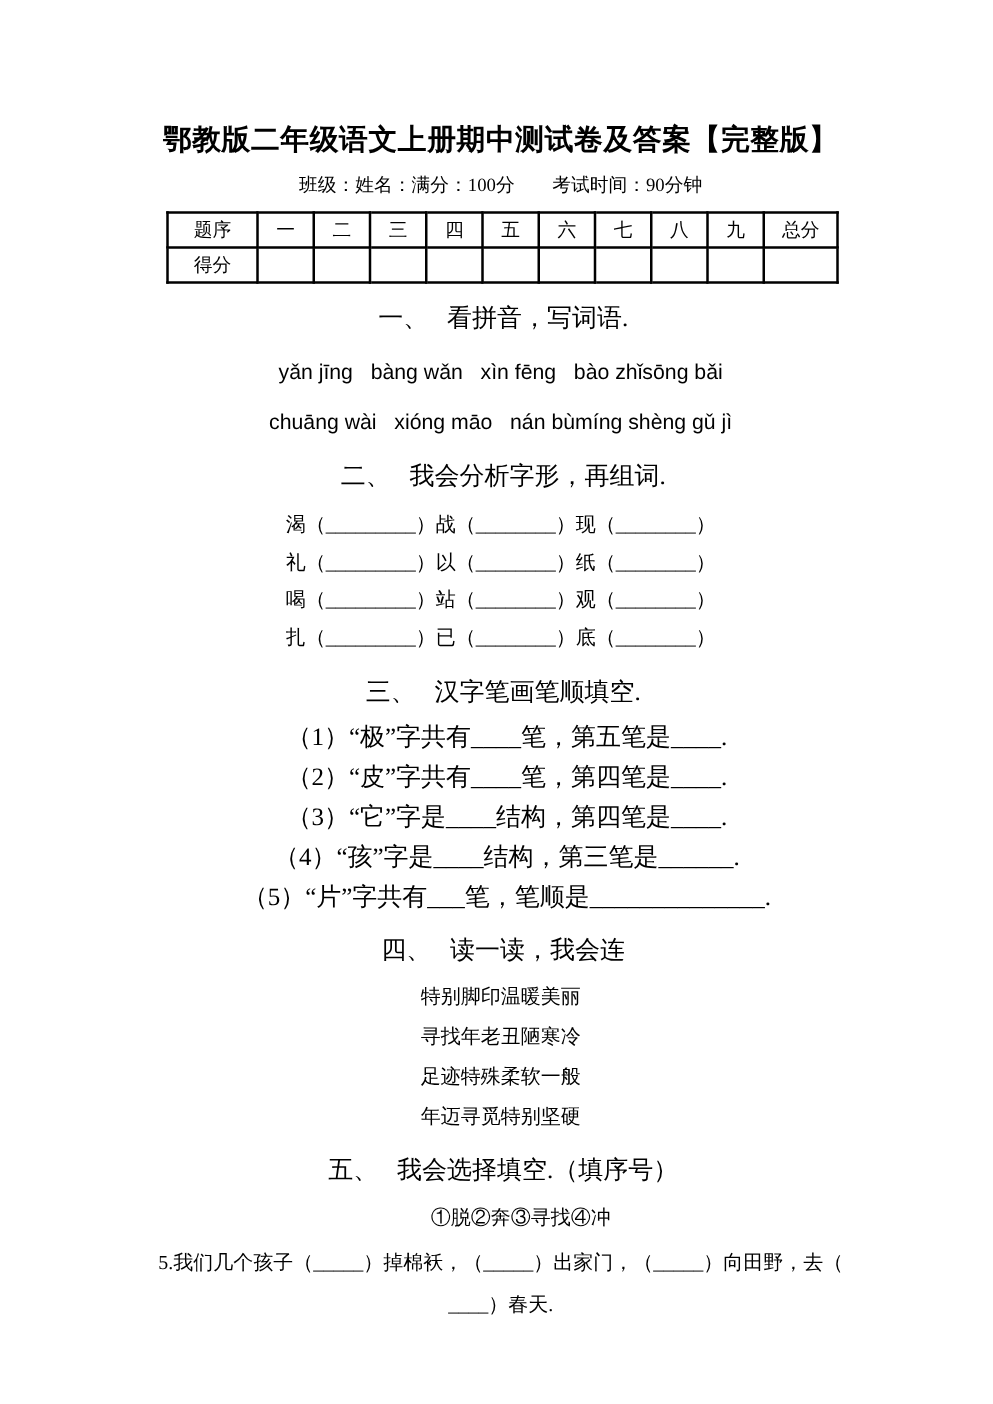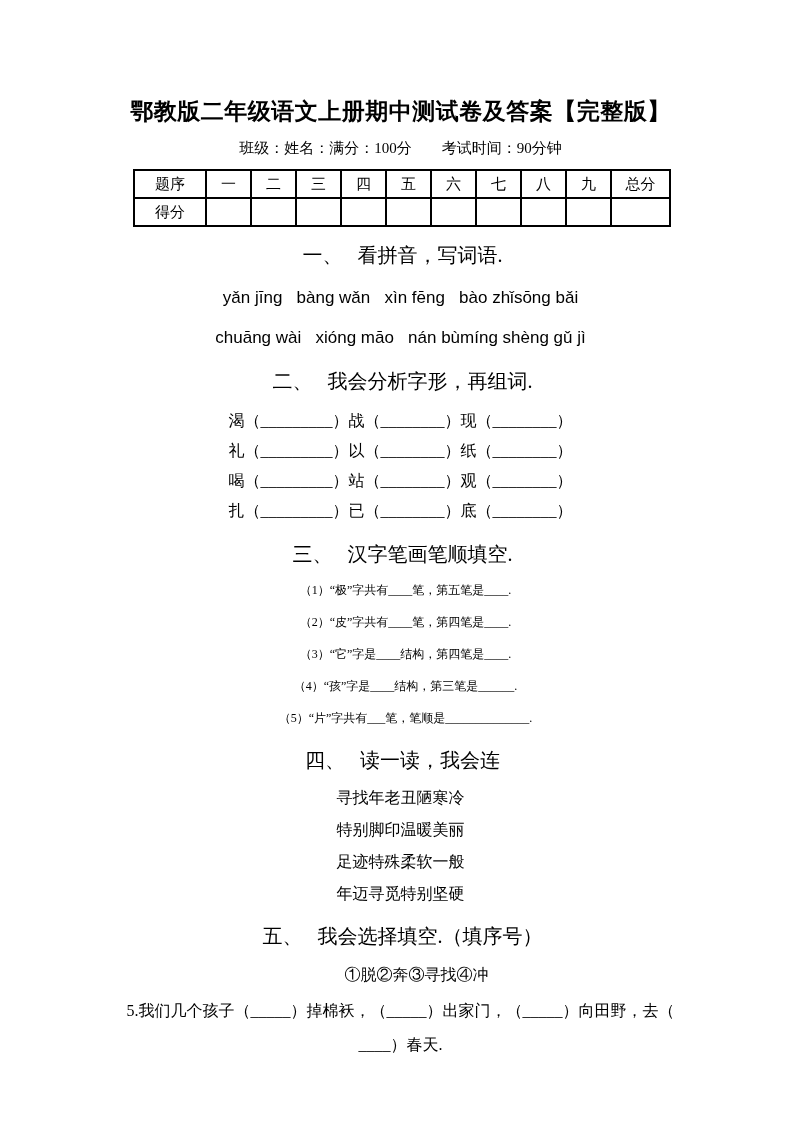--- a/index.html
+++ b/index.html
@@ -60,21 +60,21 @@
     white-space: pre-wrap;
   }
   .zuci-block { margin-top: 11px; }
   .zuci-line {
     font-size: 16px;
     line-height: 30px;
     white-space: pre-wrap;
   }
   .stroke-block { margin-top: 6px; }
   .stroke-line {
-    font-size: 12px;
+    font-size: 20px;
     line-height: 32px;
     padding-left: 10px;
     white-space: pre-wrap;
   }
   .match-block { margin-top: 8px; }
   .match-line {
     font-size: 16px;
     line-height: 32px;
     white-space: pre-wrap;
   }
@@ -174,22 +174,22 @@
       <div class="stroke-line">（4）“孩”字是____结构，第三笔是______.</div>
       <div class="stroke-line">（5）“片”字共有___笔，笔顺是______________.</div>
     </div>
   </div>
 
   <div class="section">
     <div class="sec-heading" style="margin-top:13px;">
       <span class="sec-num">四、</span><span>读一读，我会连</span>
     </div>
     <div class="match-block">
+      <div class="match-line">特别脚印温暖美丽</div>
       <div class="match-line">寻找年老丑陋寒冷</div>
-      <div class="match-line">特别脚印温暖美丽</div>
       <div class="match-line">足迹特殊柔软一般</div>
       <div class="match-line">年迈寻觅特别坚硬</div>
     </div>
   </div>
 
   <div class="section">
     <div class="sec-heading" style="margin-top:13px;">
       <span class="sec-num">五、</span><span>我会选择填空.（填序号）</span>
     </div>
     <div class="options-line">①脱②奔③寻找④冲</div>

